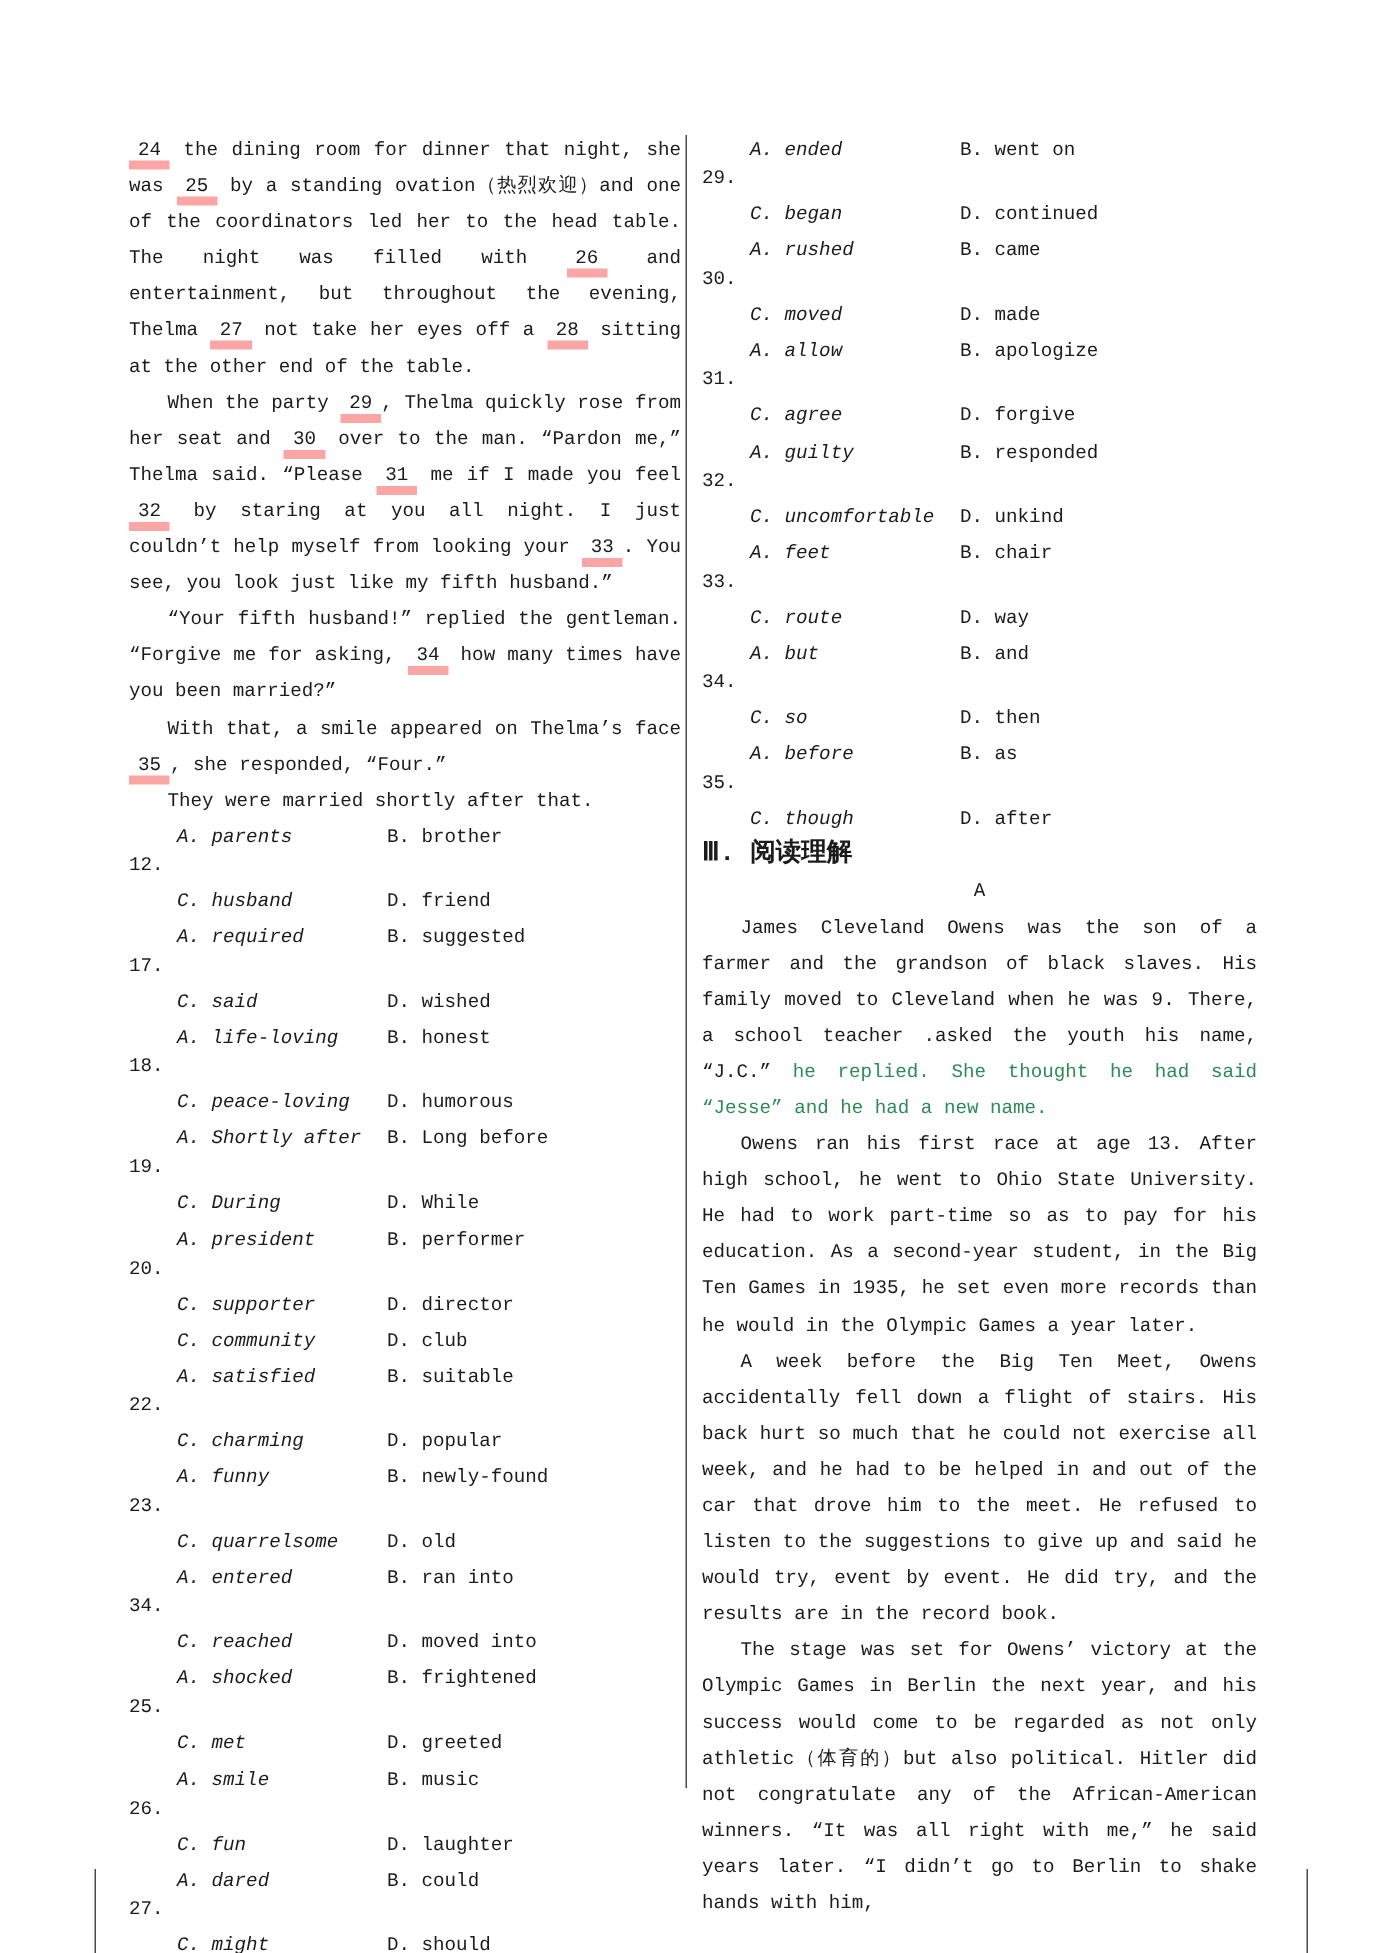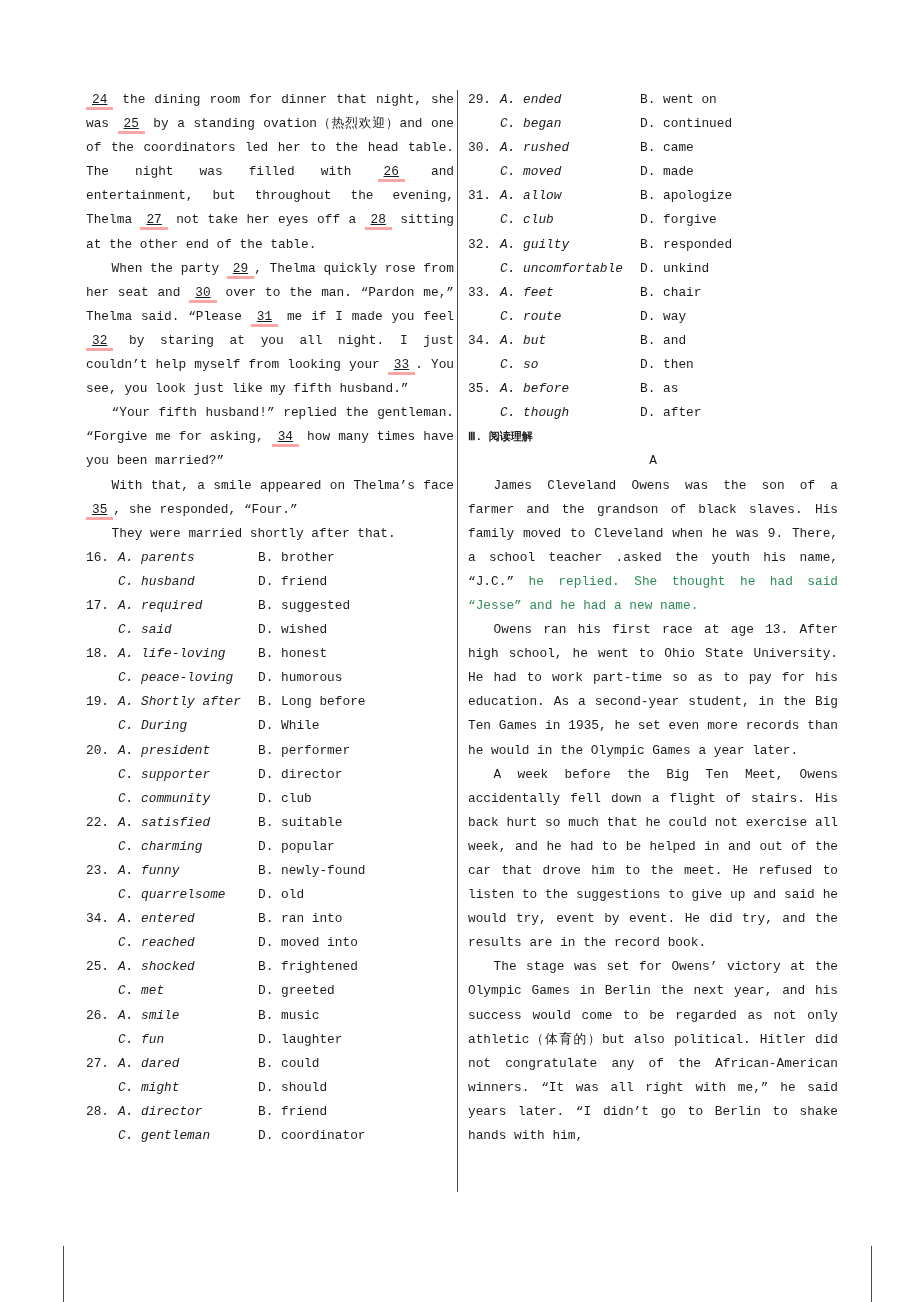--- a/index.html
+++ b/index.html
@@ -24,52 +24,51 @@
   }
   .frame-line {
     position: absolute; top: 1246px; width: 1px; height: 56px;
     background: var(--divider, #4a4a4a);
   }
   .frame-left  { left: 63px; }
   .frame-right { left: 871px; }
   p.para { margin: 0; text-align: justify; }
   p.indent { text-indent: 2em; }
   .blank {
-    border-bottom: 3px solid #fca5a5;
+    border-bottom: 6px solid #fca5a5;
     padding: 0 6px;
     white-space: nowrap;
-    text-decoration: underline;
   }
   .green-text { color: var(--green, #2e8b57); }
   .qline { display: flex; }
-  .qnum  { flex: 0 0 32px; }
+  .qnum  { flex: 0 0 32px; margin-top: 19px; }
   .qopt1 { flex: 0 0 140px; font-style: italic; }
   .qopt2 { flex: 1; }
-  .section-title { font-weight: bold; font-size: 11px; line-height: 24.1px; }
+  .section-title { font-weight: bold; font-size: 17px; line-height: 24.1px; }
   .passage-label { text-align: center; line-height: 24.1px; }
 </style>
 </head>
 <body style="color: rgb(27, 27, 27);">
 
 <div class="page">
   <div class="divider"></div>
   <div class="frame-line frame-left"></div>
   <div class="frame-line frame-right"></div>
 
   <div class="col col-left">
     <div id="cloze">
         <p class="para"><span class="blank">24</span><span> the dining room for dinner that night, she was </span><span class="blank">25</span><span> by a standing ovation（热烈欢迎）and one of the coordinators led her to the head table. The night was filled with </span><span class="blank">26</span><span> and entertainment, but throughout the evening, Thelma </span><span class="blank">27</span><span> not take her eyes off a </span><span class="blank">28</span><span> sitting at the other end of the table.</span></p>
         <p class="para indent"><span>When the party </span><span class="blank">29</span><span>, Thelma quickly rose from her seat and </span><span class="blank">30</span><span> over to the man. “Pardon me,” Thelma said. “Please </span><span class="blank">31</span><span> me if I made you feel </span><span class="blank">32</span><span> by staring at you all night. I just couldn’t help myself from looking your </span><span class="blank">33</span><span>. You see, you look just like my fifth husband.”</span></p>
         <p class="para indent"><span>“Your fifth husband!” replied the gentleman. “Forgive me for asking, </span><span class="blank">34</span><span> how many times have you been married?”</span></p>
         <p class="para indent"><span>With that, a smile appeared on Thelma’s face </span><span class="blank">35</span><span>, she responded, “Four.”</span></p>
         <p class="para indent"><span>They were married shortly after that.</span></p>
       </div>
     <div id="qleft">
         <div class="qline">
-          <span class="qnum">16.</span>
+          <span class="qnum">12.</span>
           <span class="qopt1">A. parents</span>
           <span class="qopt2">B. brother</span>
         </div>
         <div class="qline">
           <span class="qnum"></span>
           <span class="qopt1">C. husband</span>
           <span class="qopt2">D. friend</span>
         </div>
         <div class="qline">
           <span class="qnum">17.</span>
@@ -211,21 +210,21 @@
           <span class="qopt1">C. moved</span>
           <span class="qopt2">D. made</span>
         </div>
         <div class="qline">
           <span class="qnum">31.</span>
           <span class="qopt1">A. allow</span>
           <span class="qopt2">B. apologize</span>
         </div>
         <div class="qline">
           <span class="qnum"></span>
-          <span class="qopt1">C. club</span>
+          <span class="qopt1">C. agree</span>
           <span class="qopt2">D. forgive</span>
         </div>
         <div class="qline">
           <span class="qnum">32.</span>
           <span class="qopt1">A. guilty</span>
           <span class="qopt2">B. responded</span>
         </div>
         <div class="qline">
           <span class="qnum"></span>
           <span class="qopt1">C. uncomfortable</span>

